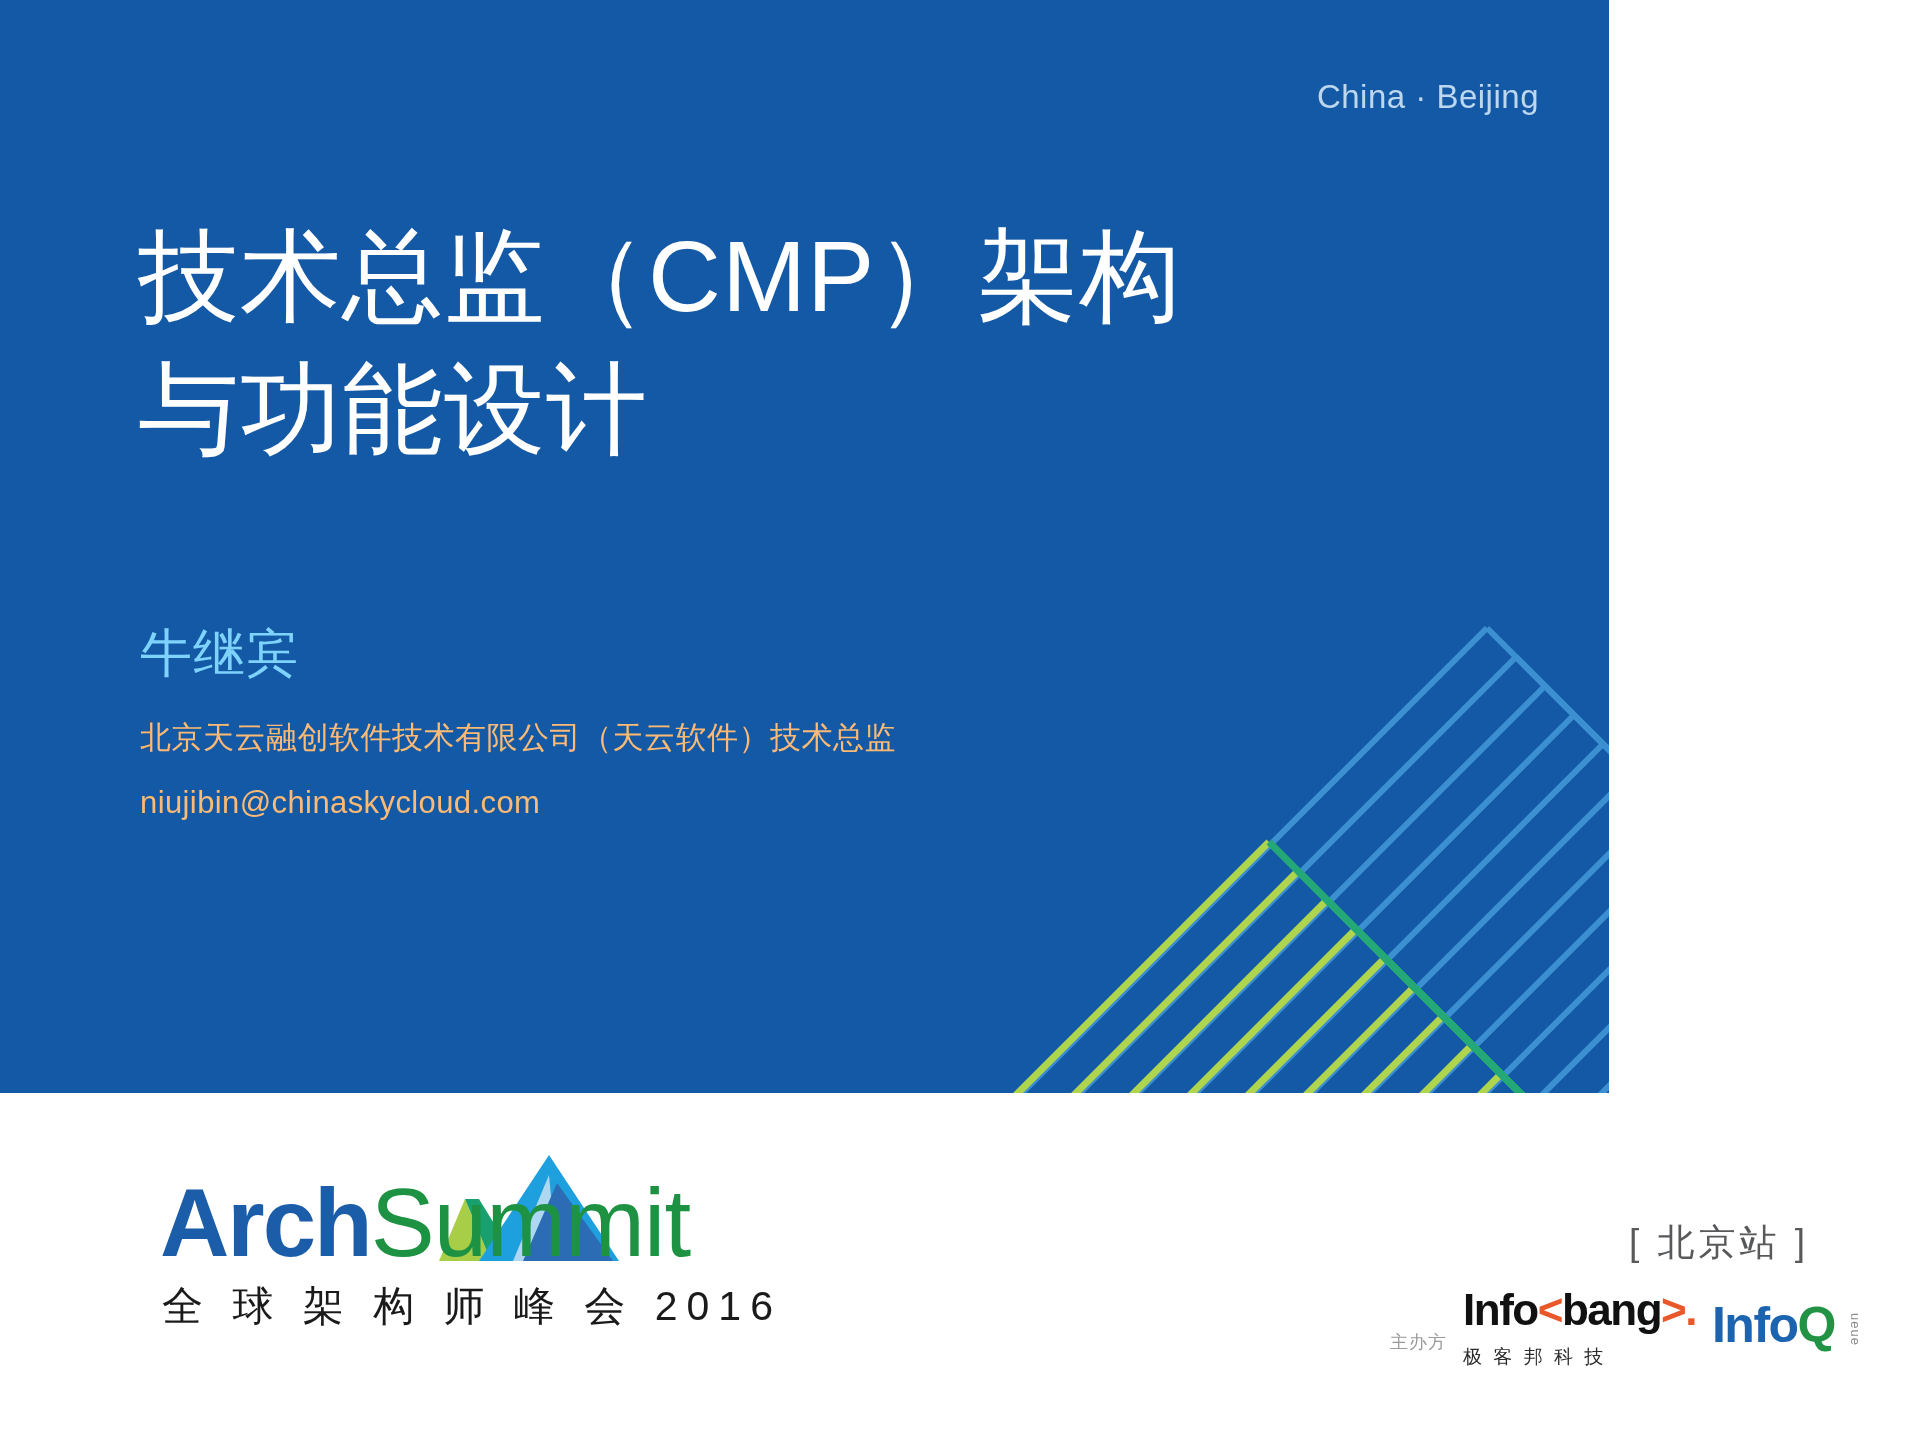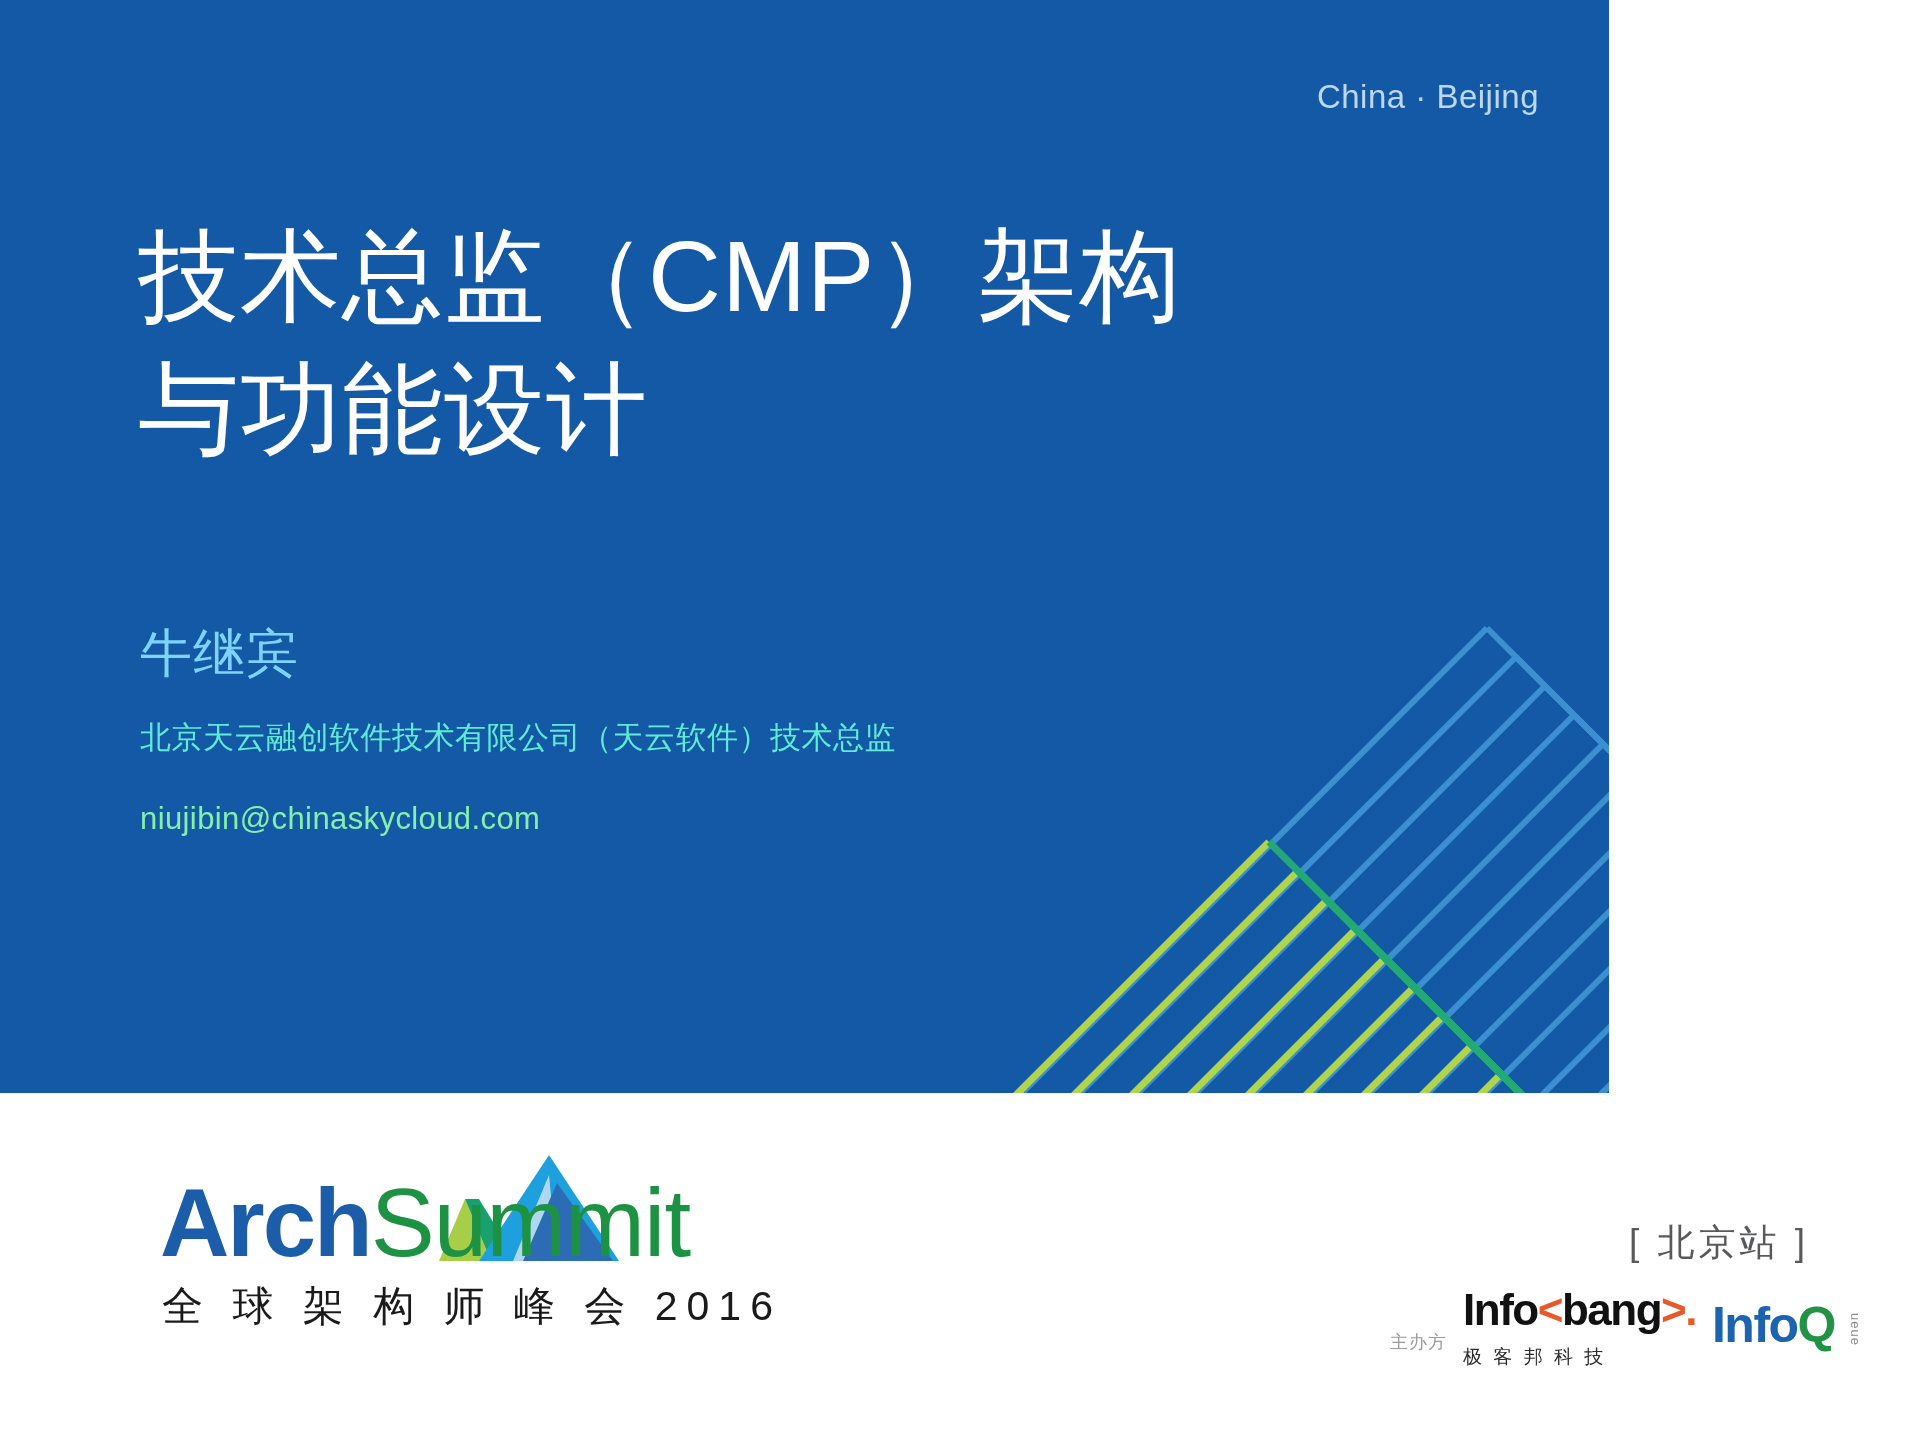--- a/index.html
+++ b/index.html
@@ -78,30 +78,30 @@
   #speaker-name {
     font-size: 52px;
     color: #7dd3fc;
     font-weight: 400;
     letter-spacing: 1px;
     line-height: 1.2;
     margin-bottom: 34px;
   }
   #speaker-affiliation {
     font-size: 31px;
-    color: #5eead4;
+    color: #fdba74;
     font-weight: 400;
     letter-spacing: 0.5px;
     line-height: 1.3;
-    margin-bottom: 40px;
+    margin-bottom: 24px;
     white-space: nowrap;
   }
   #speaker-email {
     font-size: 31px;
-    color: #86efac;
+    color: #fdba74;
     font-weight: 400;
     letter-spacing: 0.4px;
     line-height: 1.3;
     white-space: nowrap;
   }
 
   
   #footer {
     position: absolute;
     left: 0;

